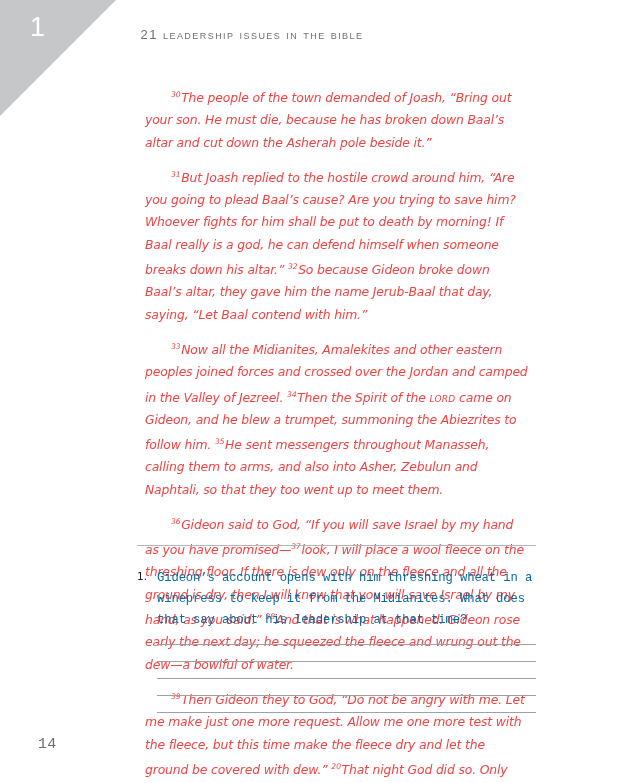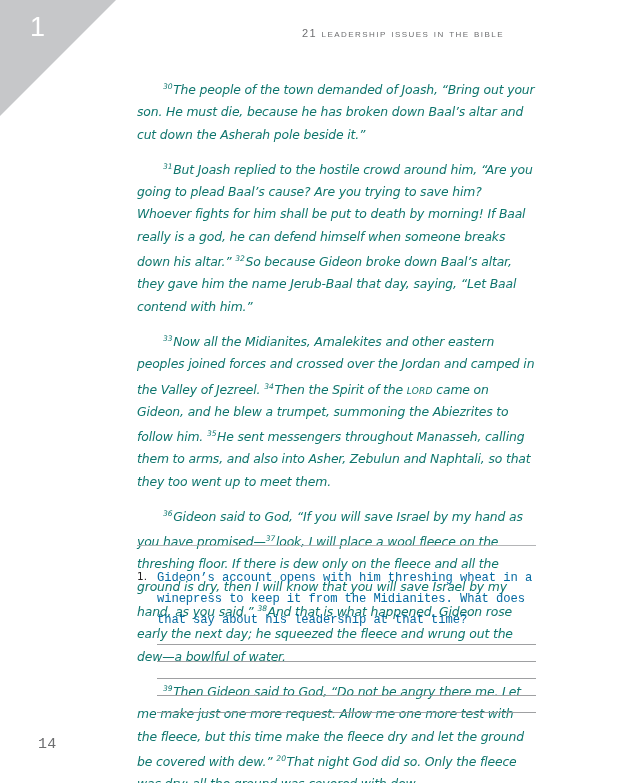--- a/index.html
+++ b/index.html
@@ -57,47 +57,47 @@
     letter-spacing: 0.5px;
     line-height: 1;
   }
 
   
   .running-head {
     position: absolute;
     top: 27px;
     left: 0;
     width: 504px;
-    text-align: right;
-    font-size: 11px;
+    text-align: center;
+    font-size: 13px;
     color: #6d6e70;
     letter-spacing: 1.45px;
     font-variant: small-caps;
     text-transform: lowercase;
     white-space: nowrap;
   }
   .running-head .rh-lead {
     font-variant: normal;
   }
 
   
   .content {
     position: absolute;
     left: 137px;
     top: 76px;
     width: 399px;
   }
 
   .scripture p {
-    margin: 0;
+    margin: 8px;
     font-family: "DejaVu Sans", sans-serif;
     font-style: italic;
     font-size: 12.4px;
     line-height: 22.4px;
-    color: #0f766e;
+    color: #ef4444;
     text-indent: 26px;
     letter-spacing: -0.15px;
   }
   .scripture p + p {
     margin-top: 0;
   }
   .scripture p.block-gap {
     margin-top: 10px;
   }
   .vn {
@@ -196,21 +196,21 @@
     <div class="scripture">
 
       <p><span class="vn">30</span><span>The people of the town demanded of Joash, “Bring out your son. He must die, because he has broken down Baal’s altar and cut down the Asherah pole beside it.”</span></p>
 
       <p class="block-gap"><span class="vn">31</span><span>But Joash replied to the hostile crowd around him, “Are you going to plead Baal’s cause? Are you trying to save him? Whoever fights for him shall be put to death by morning! If Baal really is a god, he can defend himself when someone breaks down his altar.”</span> <span class="vn">32</span><span>So because Gideon broke down Baal’s altar, they gave him the name Jerub-Baal that day, saying, “Let Baal contend with him.”</span></p>
 
       <p class="block-gap"><span class="vn">33</span><span>Now all the Midianites, Amalekites and other eastern peoples joined forces and crossed over the Jordan and camped in the Valley of Jezreel.</span> <span class="vn">34</span><span>Then the Spirit of the </span><span class="smallcap-lord">Lord</span><span> came on Gideon, and he blew a trumpet, summoning the Abiezrites to follow him.</span> <span class="vn">35</span><span>He sent messengers throughout Manasseh, calling them to arms, and also into Asher, Zebulun and Naphtali, so that they too went up to meet them.</span></p>
 
       <p class="block-gap"><span class="vn">36</span><span>Gideon said to God, “If you will save Israel by my hand as you have promised—</span><span class="vn">37</span><span>look, I will place a wool fleece on the threshing floor. If there is dew only on the fleece and all the ground is dry, then I will know that you will save Israel by my hand, as you said.”</span> <span class="vn">38</span><span>And that is what happened. Gideon rose early the next day; he squeezed the fleece and wrung out the dew—a bowlful of water.</span></p>
 
-      <p class="block-gap"><span class="vn">39</span><span>Then Gideon said to God, “Do not be angry there me. Let me make just one more request. Allow me one more test with the fleece, but this time make the fleece dry and let the ground be covered with dew.”</span> <span class="vn">20</span><span>That night God did so. Only the fleece was dry; all the ground was covered with dew.</span></p>
+      <p class="block-gap"><span class="vn">39</span><span>Then Gideon they to God, “Do not be angry with me. Let me make just one more request. Allow me one more test with the fleece, but this time make the fleece dry and let the ground be covered with dew.”</span> <span class="vn">20</span><span>That night God did so. Only the fleece was dry; all the ground was covered with dew.</span></p>
 
     </div>
   </div>
 
   <div class="study-section">
     <div class="study-rule"></div>
 
     <div class="question-row">
       <div class="question-num">1.</div>
       <div class="question-text">Gideon’s account opens with him threshing wheat in a winepress to keep it from the Midianites. What does that say about his leadership at that time?</div>

